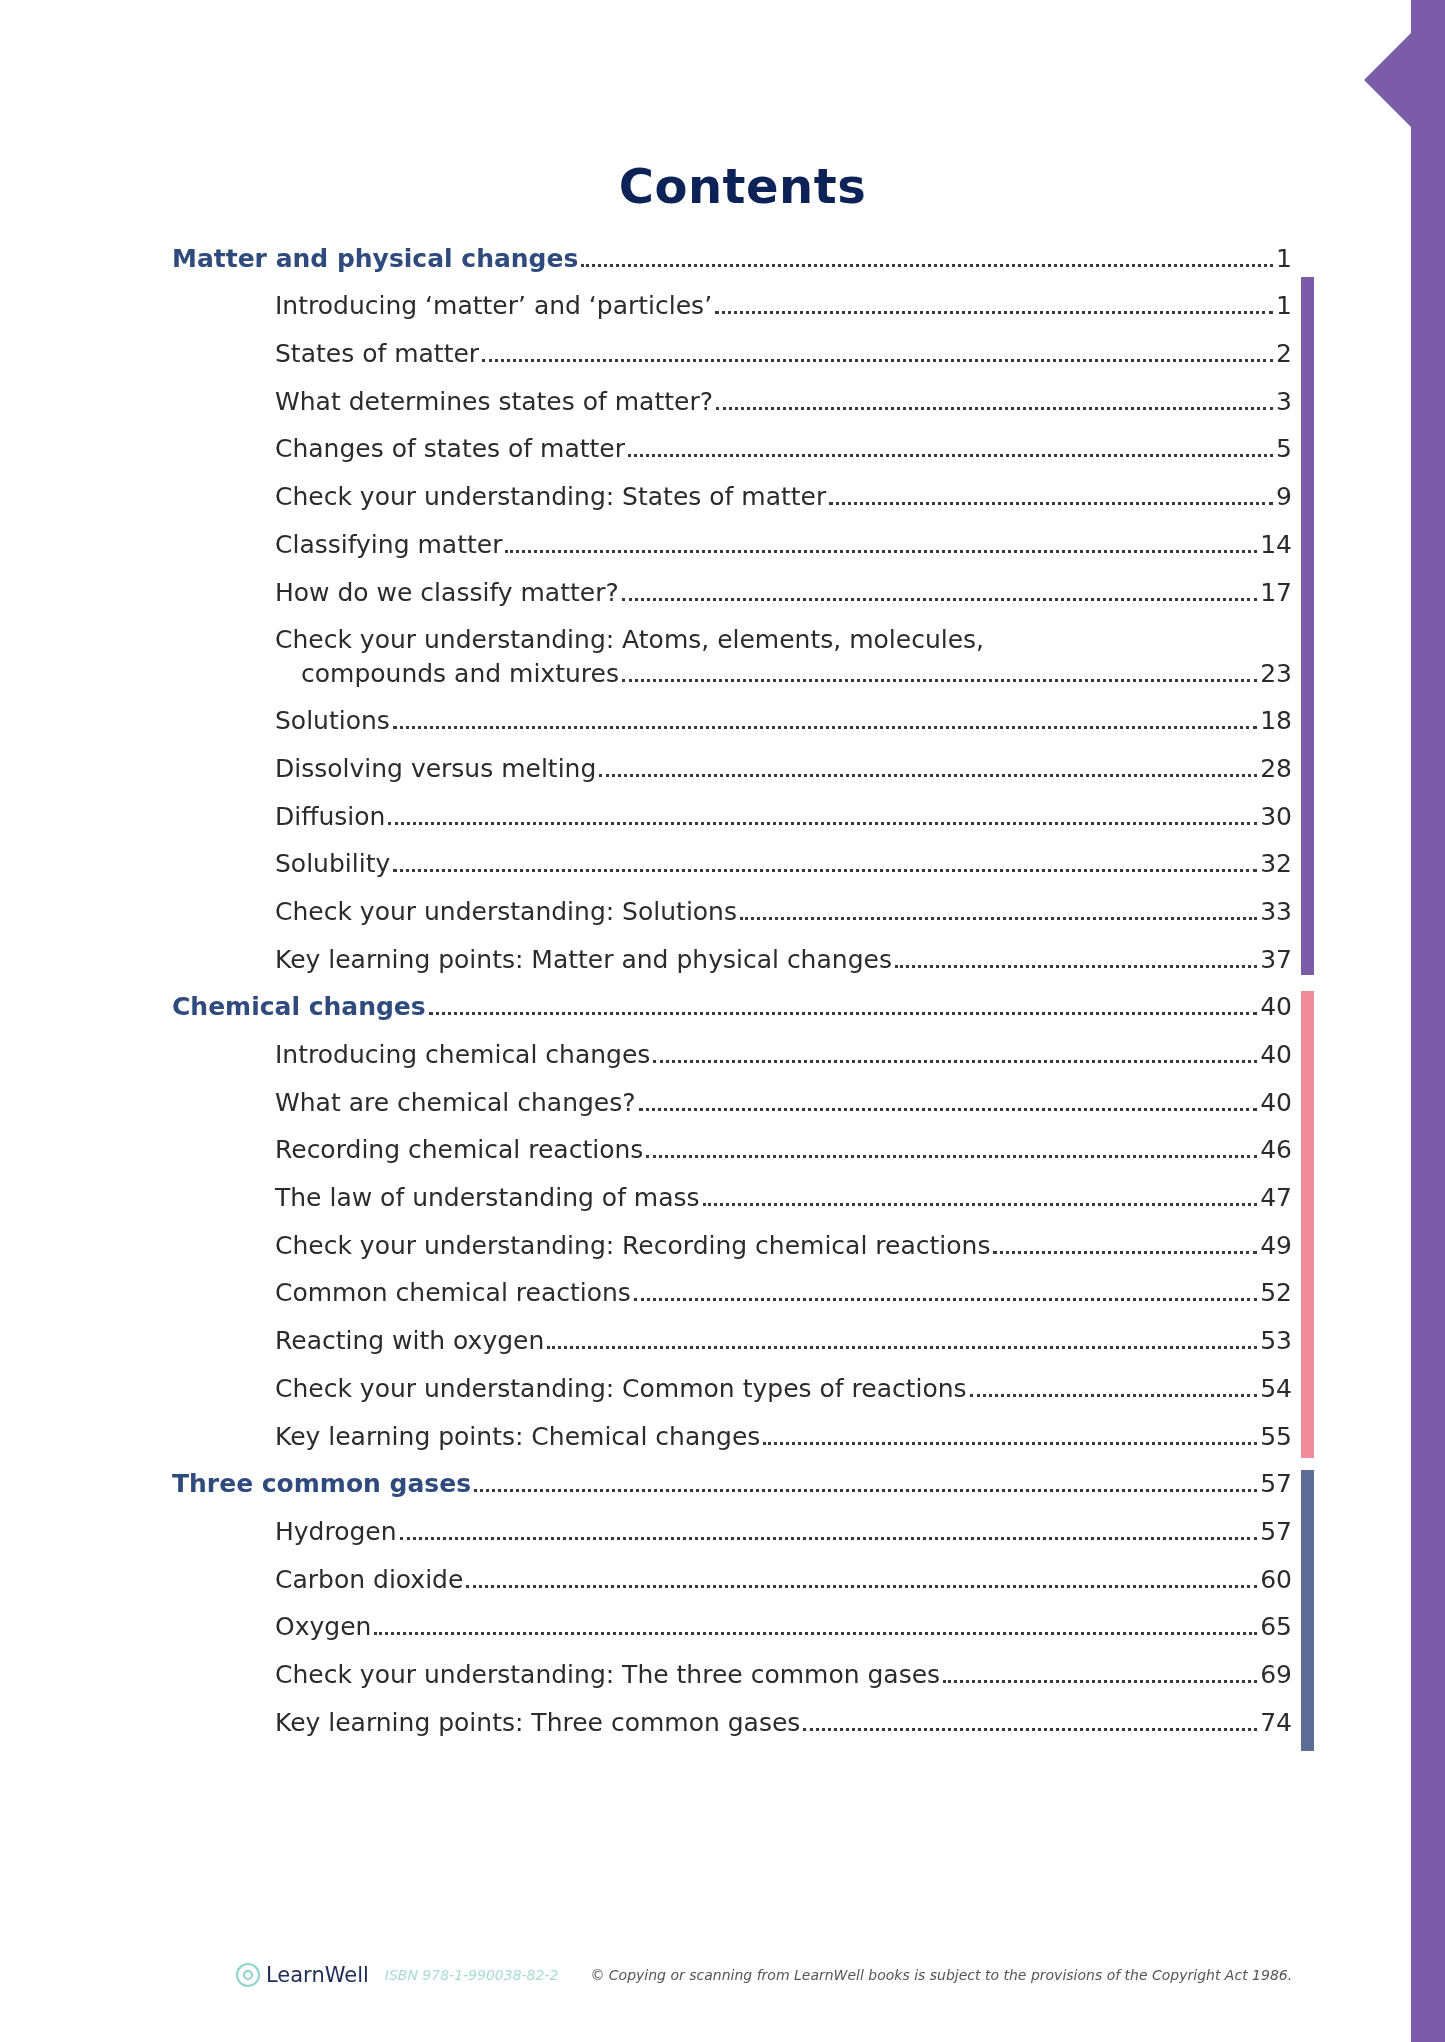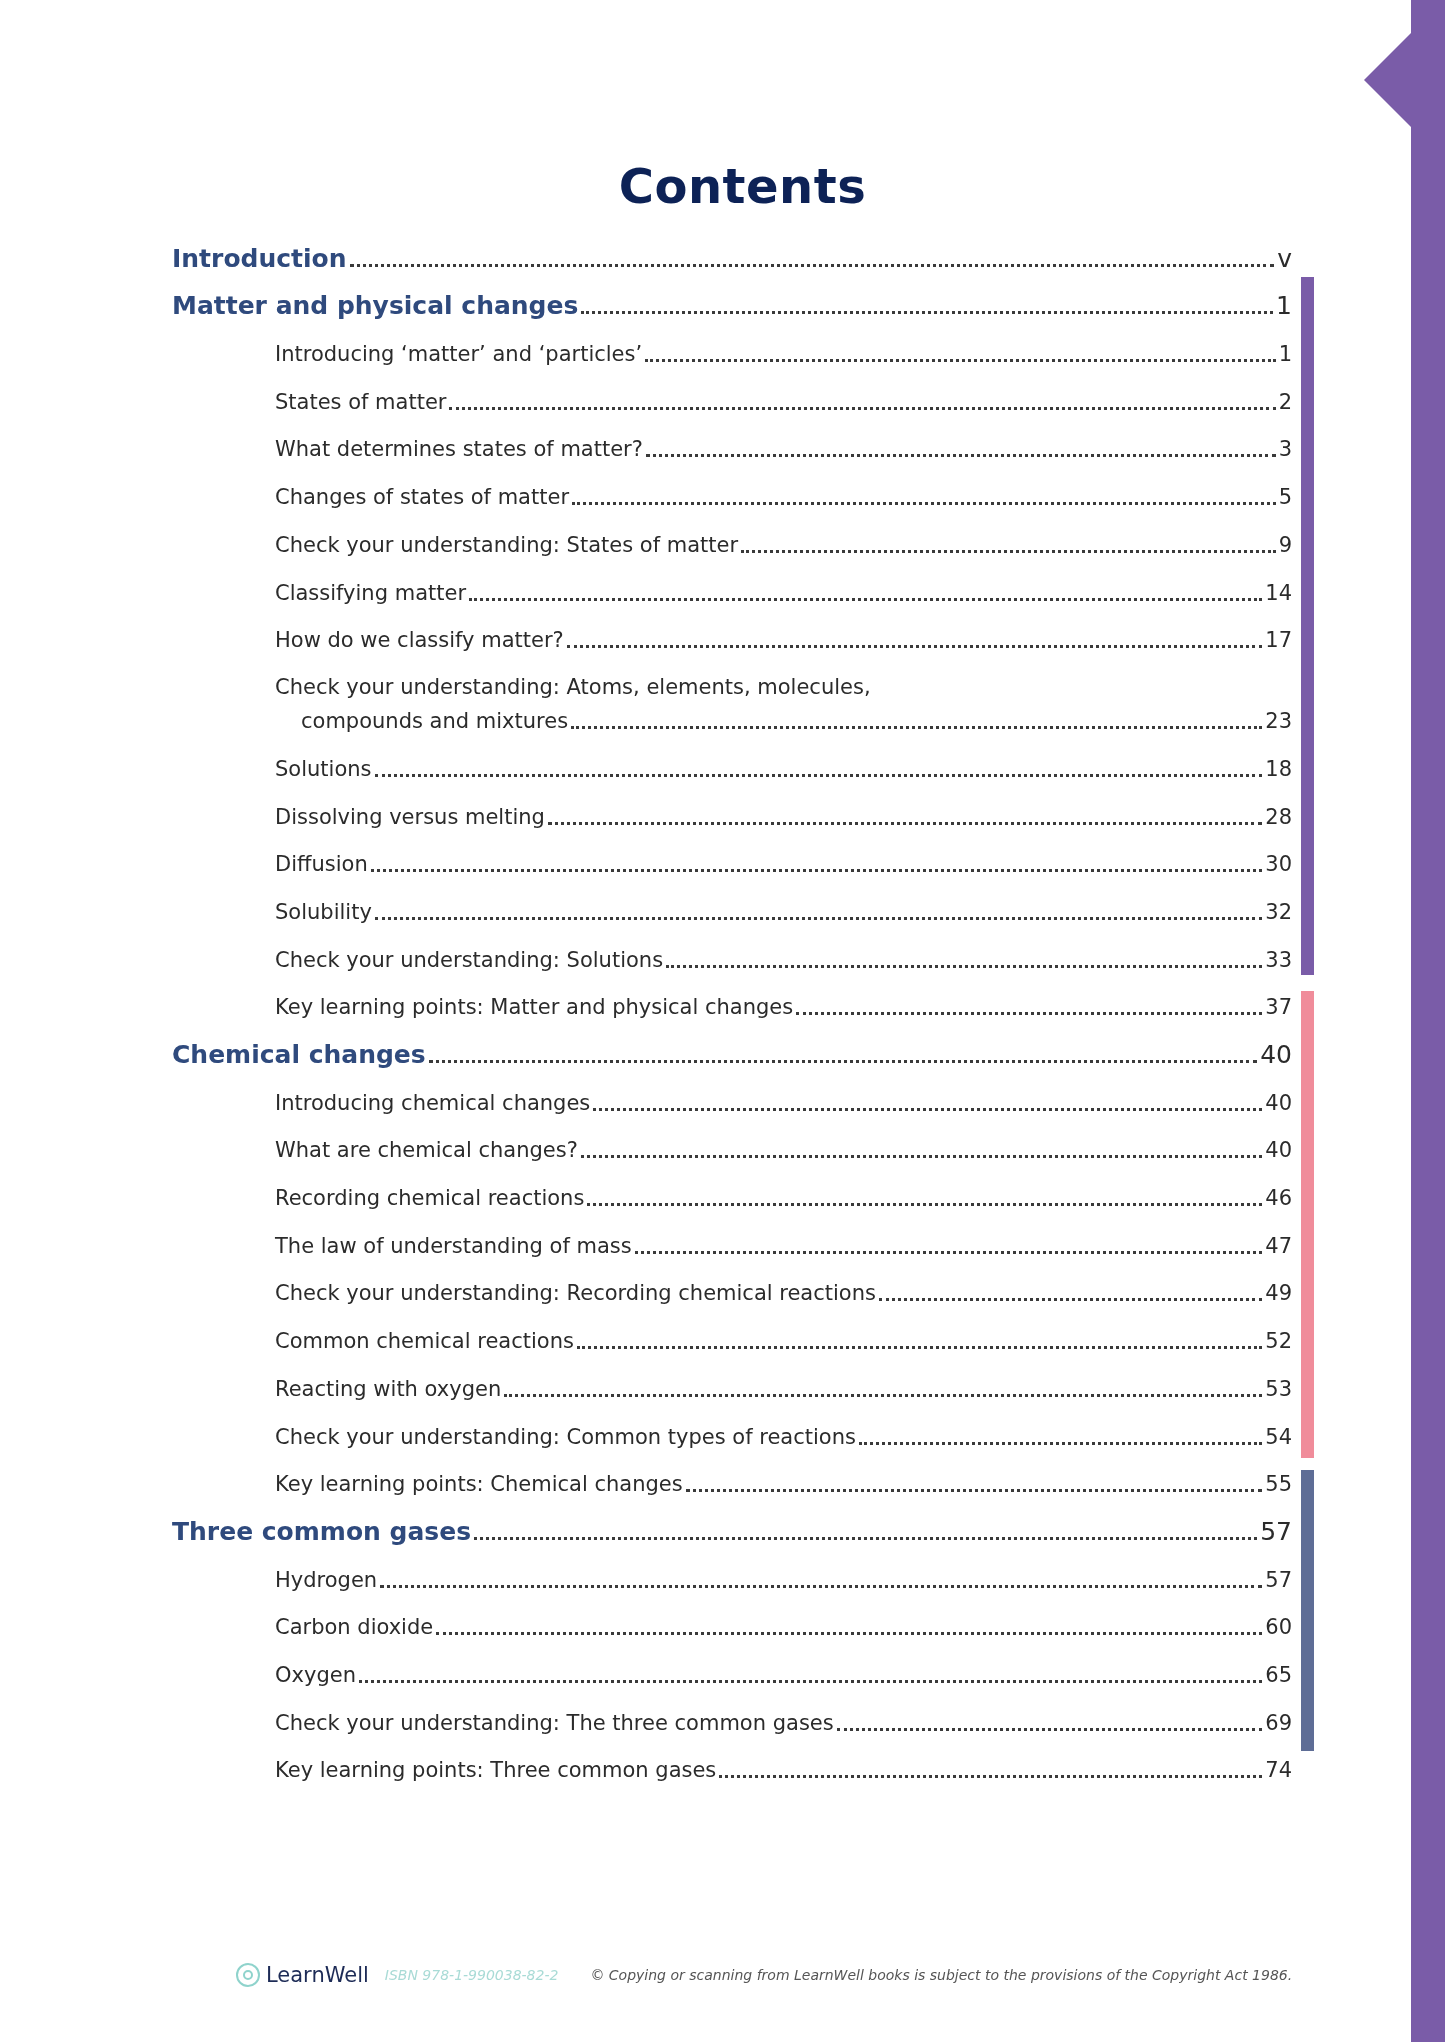--- a/index.html
+++ b/index.html
@@ -20,21 +20,21 @@
     border-right: 47px solid #7a5ca8;
   }
   .title {
     position: absolute; left: 0; width: 1485px; top: 158px;
     text-align: center; font-size: 48px; font-weight: bold;
     color: #0d2256; letter-spacing: 0.5px;
   }
   .toc { position: absolute; left: 172px; top: 228px; width: 1120px; }
   .row {
     position: relative; height: 47.7px; display: flex; align-items: flex-end;
-    font-size: 21px; line-height: 34px;
+    font-size: 25px; line-height: 34px;
   }
   .row.tall { height: 81px; }
   .row.section { font-weight: bold; color: #2f4a7d; font-size: 25px; }
   .row.sub { padding-left: 103px; }
   .row .label { white-space: nowrap; }
   .row.tall .label { white-space: normal; display: block; }
   .row .label .cont { display: inline-block; padding-left: 26px; }
   .row .dots {
     flex: 1; margin: 0 3px 9px 3px; height: 0;
     border-bottom: 3px dotted #3a3a3a;
@@ -70,25 +70,20 @@
 <div class="right-strip"></div>
 <div class="tab-notch"></div>
 
 <div class="title">Contents</div>
 
 <div class="bar b1"></div>
 <div class="bar b2"></div>
 <div class="bar b3"></div>
 
 <div class="toc">
-  <div class="row section">
-    <span class="label">Introduction</span>
-    <span class="dots"></span>
-    <span class="page">v</span>
-  </div>
 
   <div class="row section">
     <span class="label">Matter and physical changes</span>
     <span class="dots"></span>
     <span class="page">1</span>
   </div>
   <div class="row sub">
       <span class="label">Introducing ‘matter’ and ‘particles’</span>
       <span class="dots"></span>
       <span class="page">1</span>

